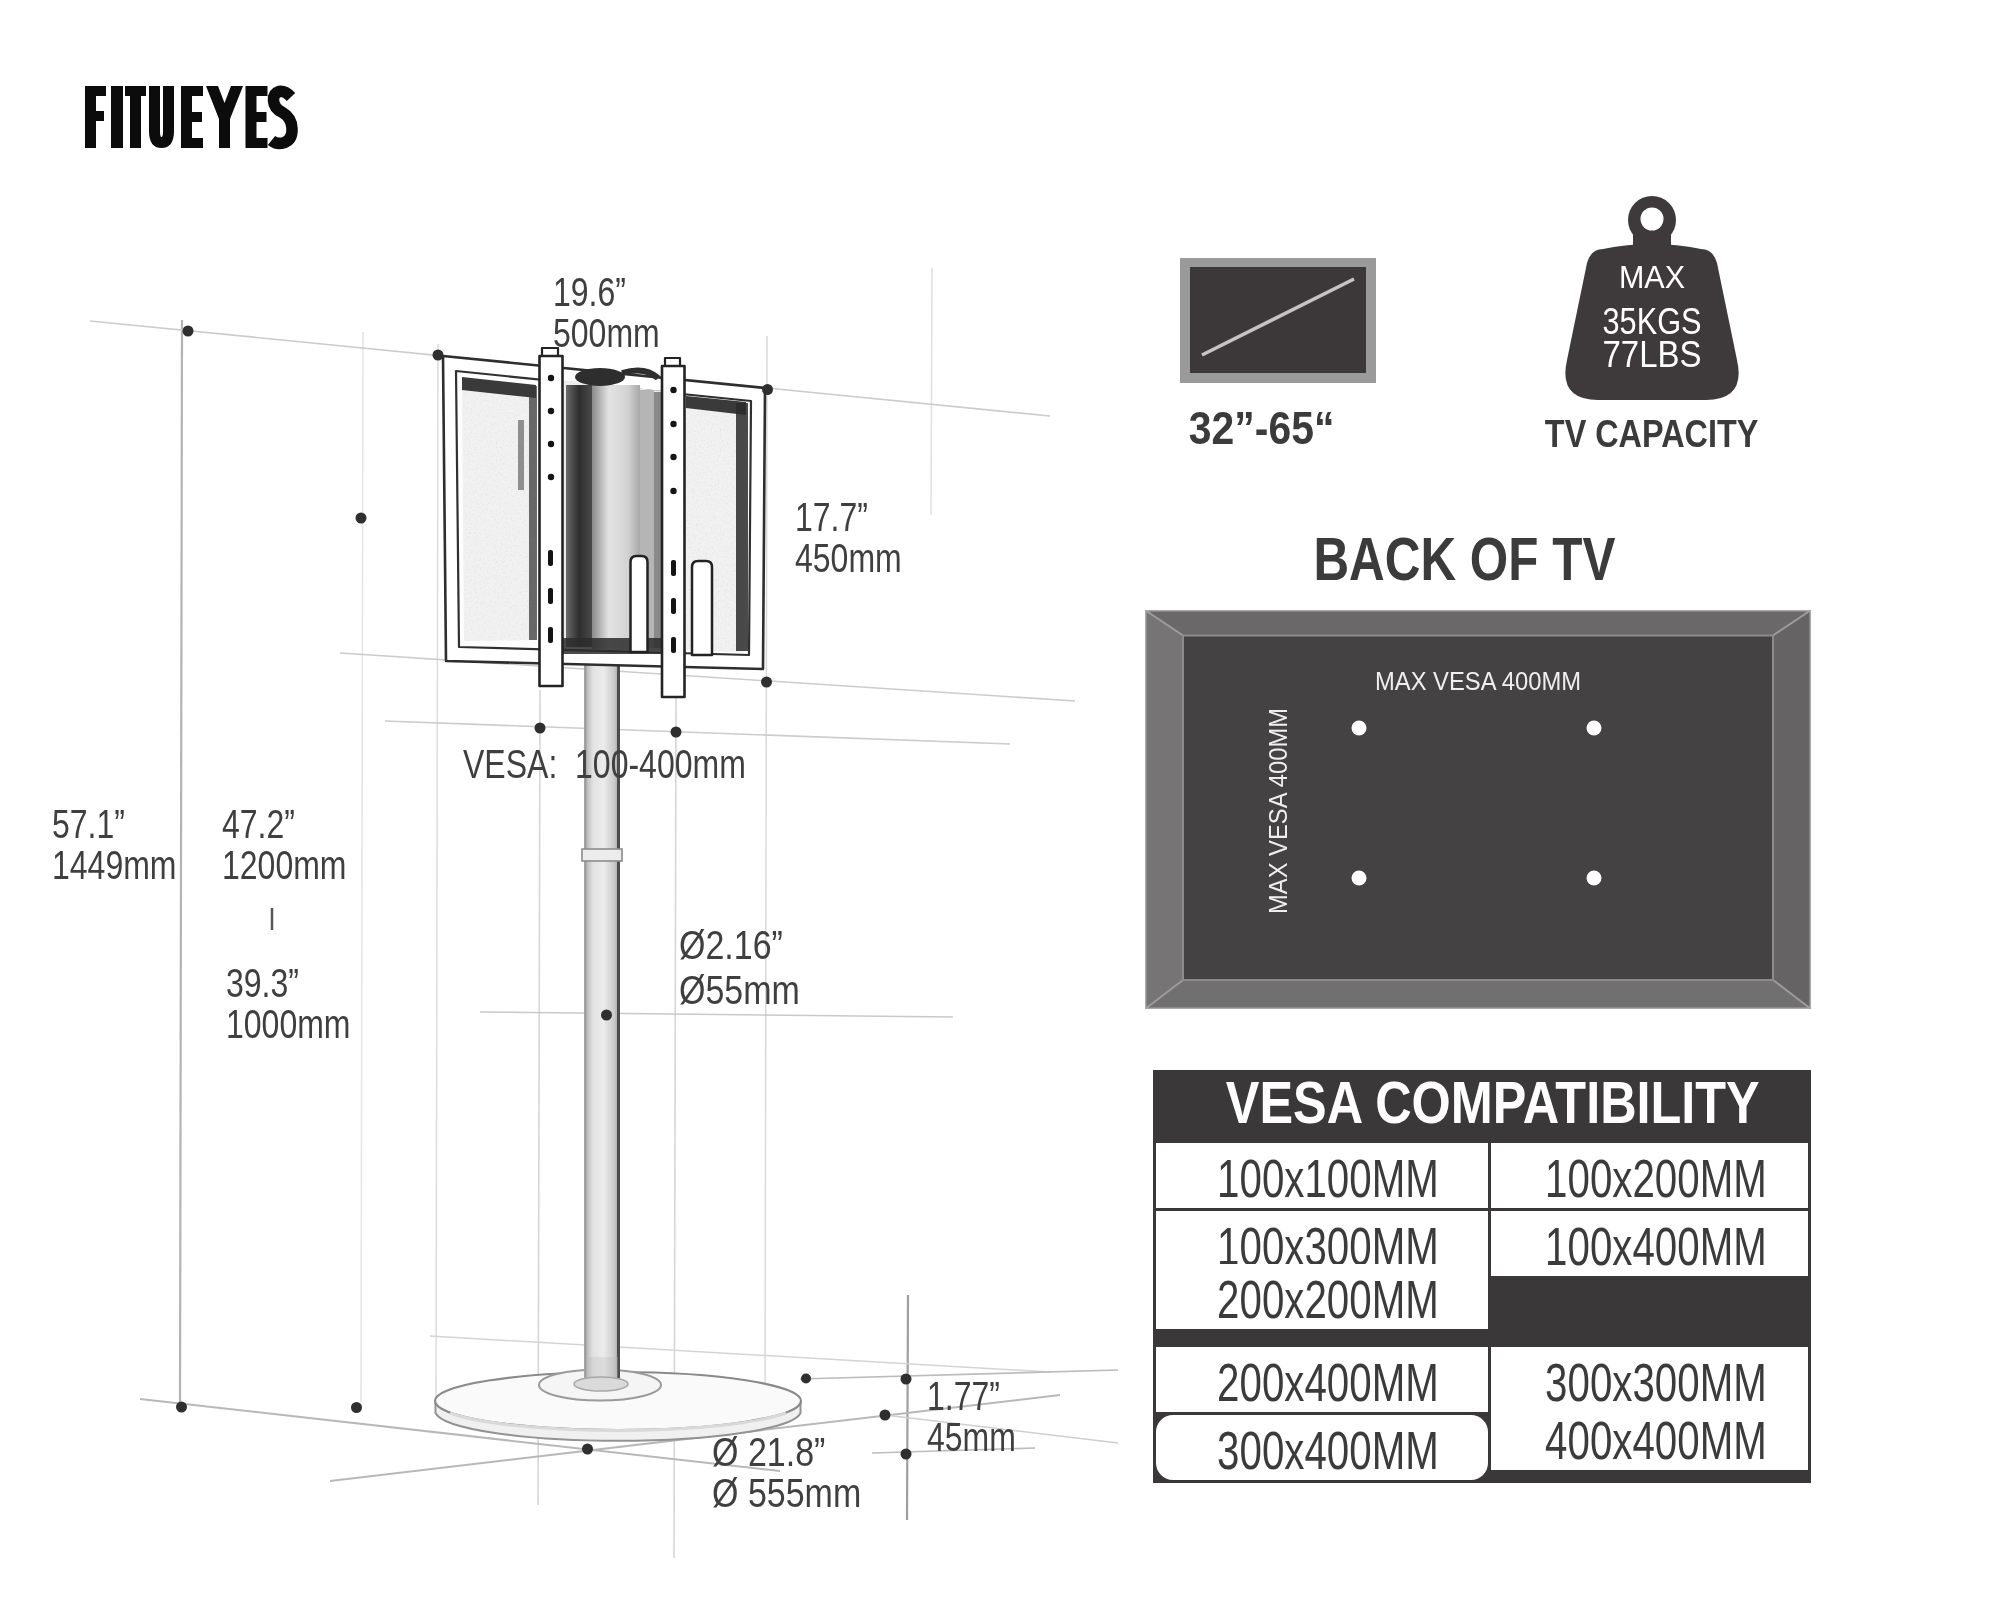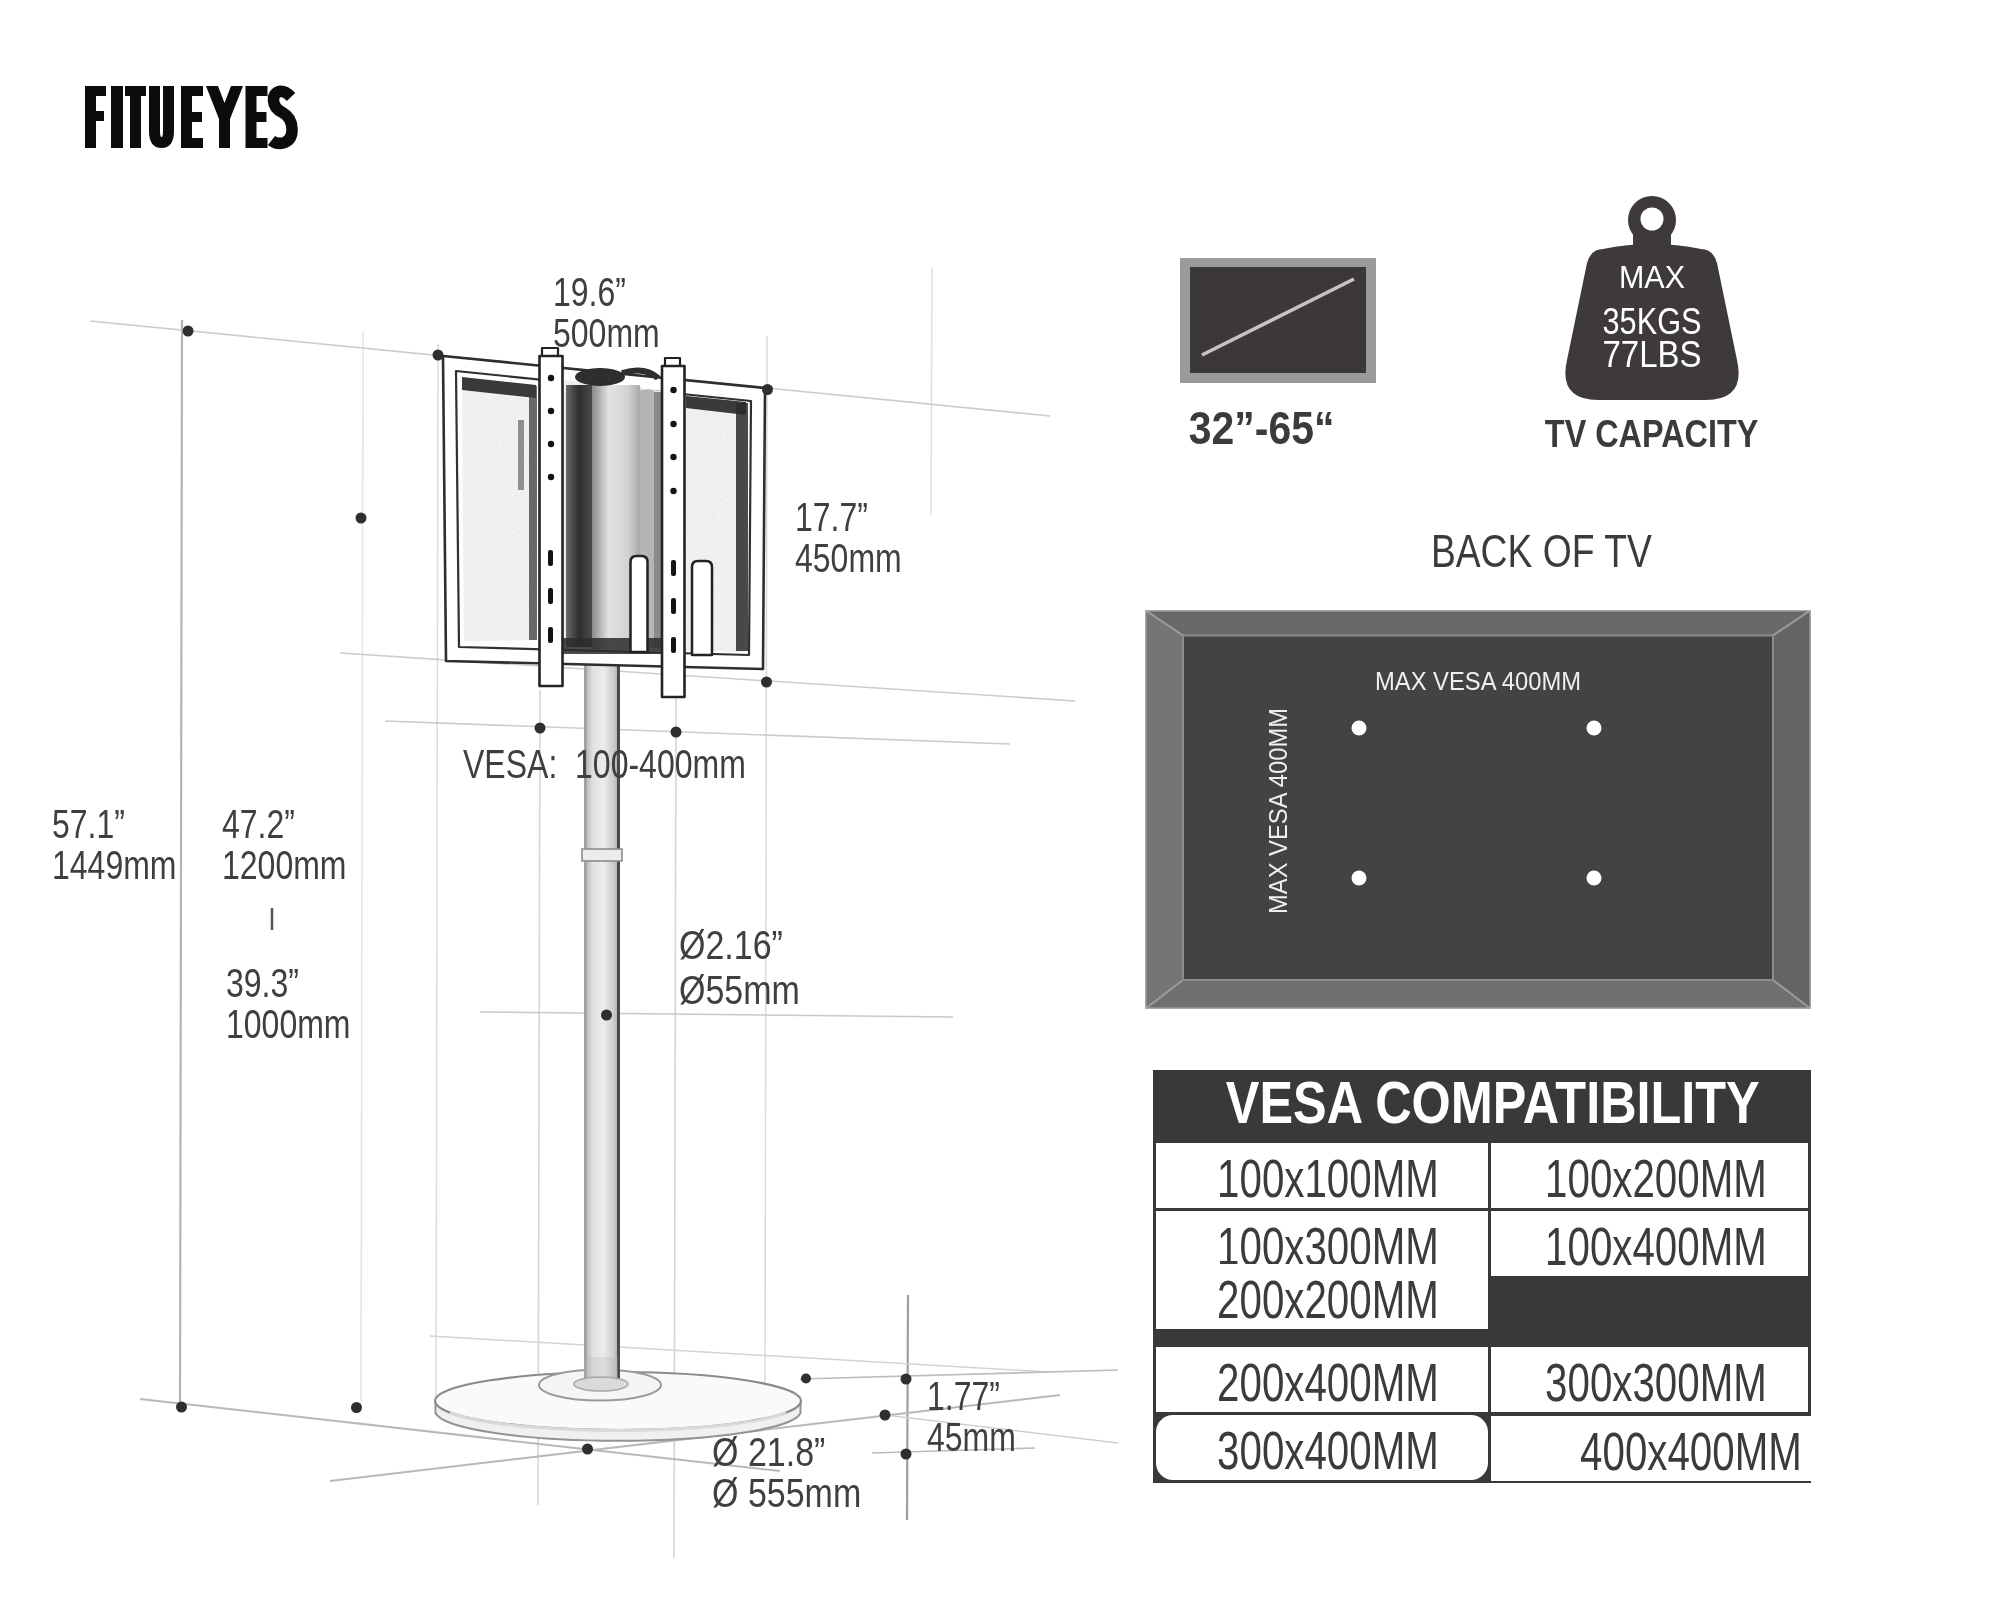--- a/index.html
+++ b/index.html
@@ -206,21 +206,21 @@
   </g>
   <circle cx="112" cy="39" r="11.5" fill="#ffffff"></circle>
   <g fill="#ffffff" text-anchor="middle" font-family="Liberation Sans, sans-serif">
     <text x="112" y="108" font-size="31" textLength="66" lengthAdjust="spacingAndGlyphs">MAX</text>
     <text x="112" y="154" font-size="36" textLength="99" lengthAdjust="spacingAndGlyphs">35KGS</text>
     <text x="112" y="187" font-size="36" textLength="99" lengthAdjust="spacingAndGlyphs">77LBS</text>
   </g>
 </svg>
 <div class="abs" style="left:1500px;top:412px;width:304px;text-align:center;font-size:39px;font-weight:bold;color:#3b3b3b;white-space:nowrap;"><span style="display:inline-block;transform:scaleX(0.83);">TV CAPACITY</span></div>
 
-<div class="abs" style="left:1278px;top:524px;width:400px;text-align:right;font-size:46px;font-weight:normal;color:#3b3b3b;letter-spacing:0px;"><span style="display:inline-block;transform:scaleX(0.81);">BACK OF TV</span></div>
+<div class="abs" style="left:1278px;top:524px;width:400px;text-align:left;font-size:61px;font-weight:bold;color:#3b3b3b;letter-spacing:0px;"><span style="display:inline-block;transform:scaleX(0.81);">BACK OF TV</span></div>
 
 <svg class="abs" style="left:1145px;top:610px;" width="666" height="399" viewBox="0 0 666 399">
   <rect x="0" y="0" width="666" height="399" fill="#6d6b6c"></rect>
   <polygon points="0,0 666,0 628,25.5 38,25.5" fill="#6a6869"></polygon>
   <polygon points="666,0 666,399 628,370 628,25.5" fill="#656364"></polygon>
   <polygon points="0,399 666,399 628,370 38,370" fill="#717071"></polygon>
   <polygon points="0,0 0,399 38,370 38,25.5" fill="#767475"></polygon>
   <g stroke="#9d9b9c" stroke-width="2" fill="none">
     <line x1="0" y1="0" x2="38" y2="25.5"></line>
     <line x1="666" y1="0" x2="628" y2="25.5"></line>
@@ -242,14 +242,14 @@
 <div class="abs" style="left:1153px;top:1070px;width:658px;height:413px;background:#3a3839;">
   <div style="position:absolute;left:0;top:0;width:658px;height:73px;line-height:76px;text-align:right;color:#ffffff;font-size:60px;font-weight:bold;"><span style="display:inline-block;transform:scaleX(0.84) translateY(-5px);">VESA COMPATIBILITY</span></div>
   <div class="cell" style="left:3px;top:73px;"><span>100x100MM</span></div>
   <div class="cell" style="left:338px;top:73px;width:317px;"><span>100x200MM</span></div>
   <div class="cell" style="left:3px;top:141px;"><span>100x300MM</span></div>
   <div class="cell" style="left:338px;top:141px;width:317px;"><span>100x400MM</span></div>
   <div class="cell" style="left:3px;top:194px;"><span>200x200MM</span></div>
   <div class="cell" style="left:3px;top:277px;"><span>200x400MM</span></div>
   <div class="cell" style="left:338px;top:277px;width:317px;"><span>300x300MM</span></div>
   <div class="cell" style="left:3px;top:345px;border-radius:17px;"><span>300x400MM</span></div>
-  <div class="cell" style="left:338px;top:346px;width:317px;padding-left:35px;"><span>400x400MM</span></div>
+  <div class="cell" style="left:338px;top:335px;width:317px;"><span>400x400MM</span></div>
 </div>
 
 </body></html>

